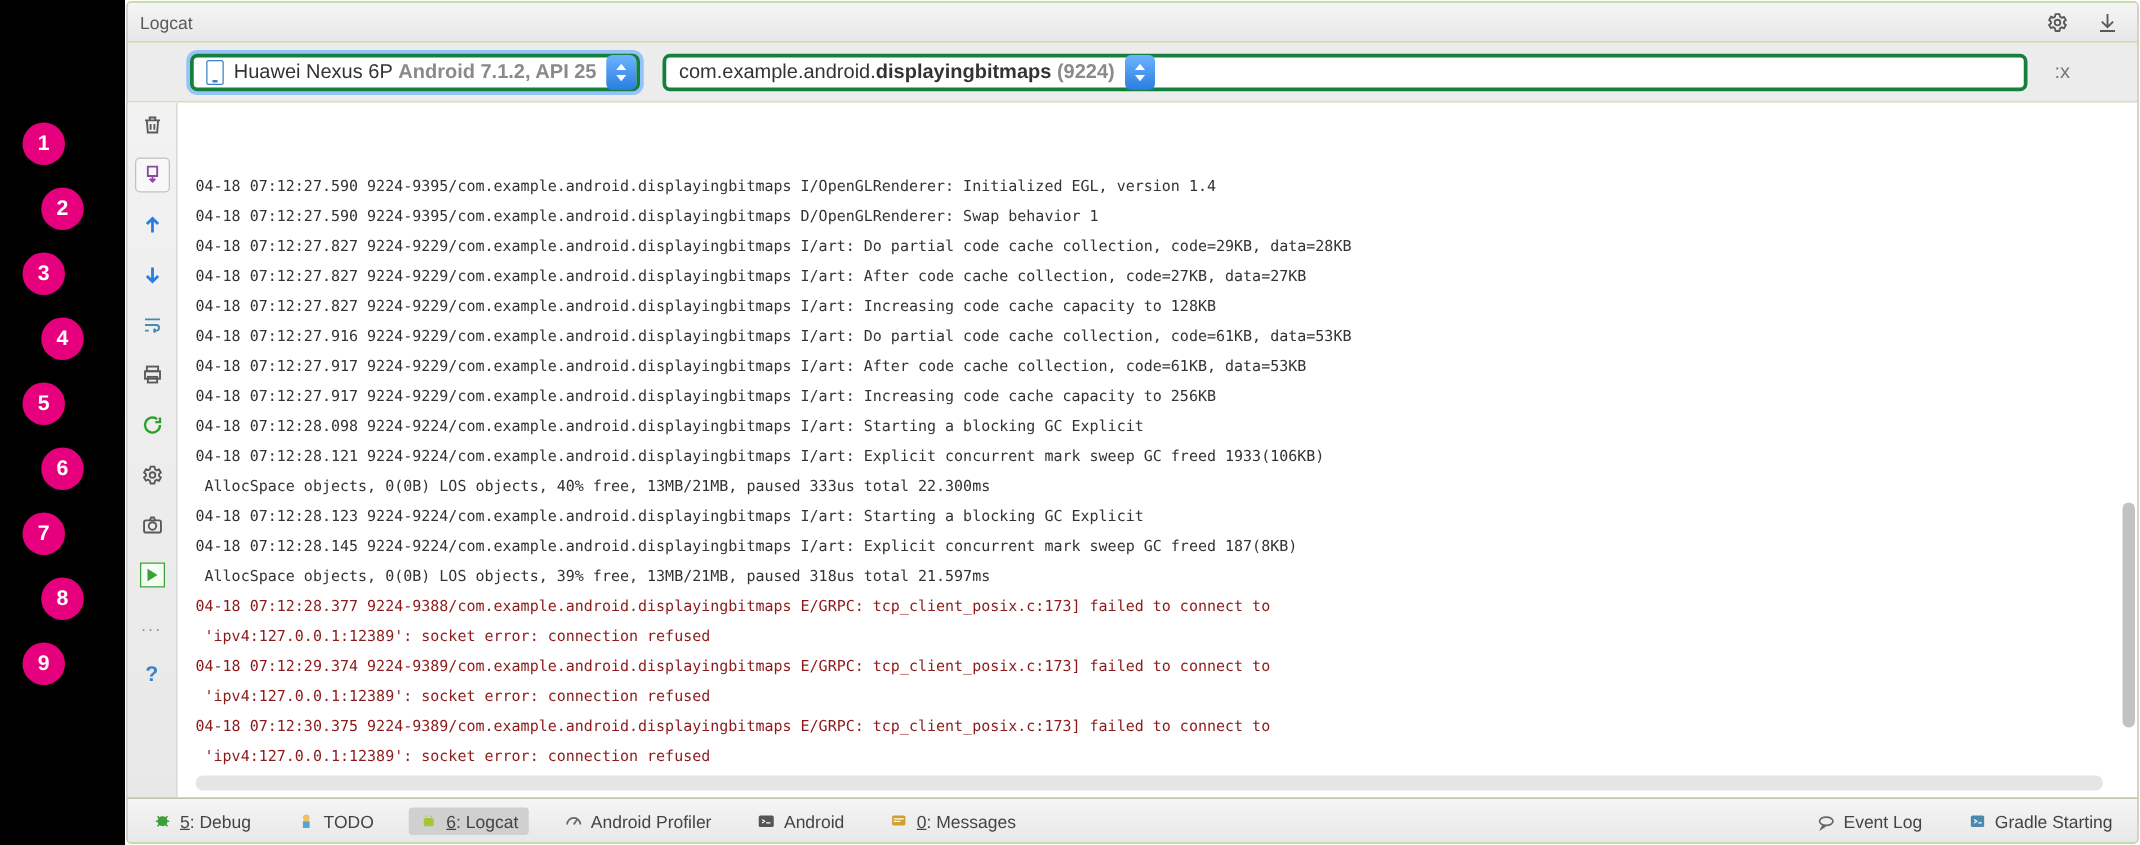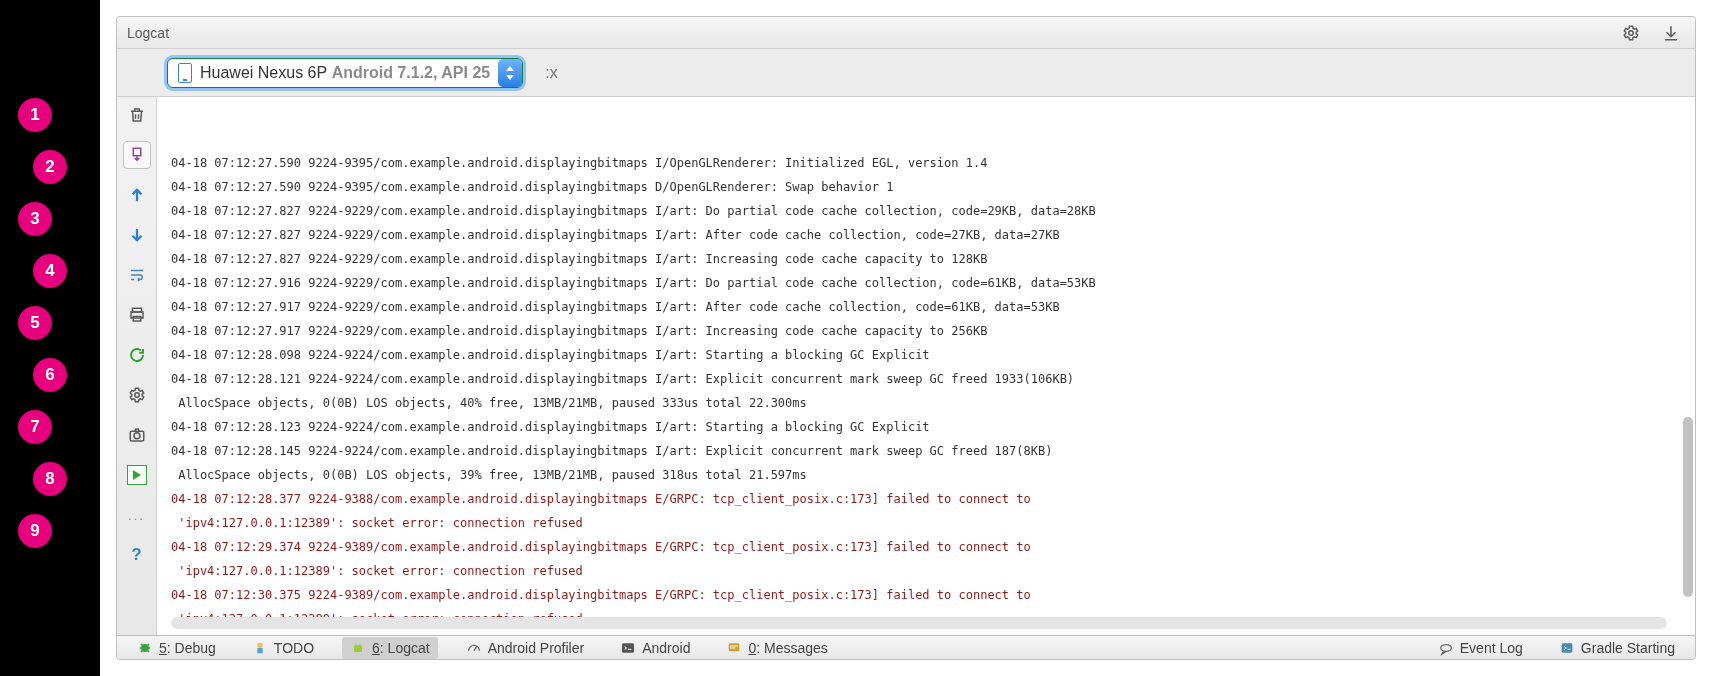--- a/index.html
+++ b/index.html
@@ -37,21 +37,21 @@
     margin-left: 0;
   }
   .callout:nth-child(odd) { margin-left: -30px; }
   .main {
     flex: 1;
     display: flex;
     flex-direction: column;
     background: #bef264;
     border: 1px solid #bfbfbf;
     border-radius: 4px;
-    margin: 16px;
+    margin: 1px;
     overflow: hidden;
   }
   .titlebar {
     display: flex;
     align-items: center;
     justify-content: space-between;
     padding: 4px 10px;
     background: linear-gradient(#f5f5f5, #e8e8e8);
     border-bottom: 1px solid #d0d0d0;
     height: 32px;
@@ -64,21 +64,21 @@
     padding: 8px 50px 8px 50px;
     background: #ececec;
     border-bottom: 1px solid #d0d0d0;
     align-items: center;
     height: 48px;
   }
   .combo {
     display: flex;
     align-items: center;
     background: #fff;
-    border: 1px solid #15803d;
+    border: 3px solid #15803d;
     border-radius: 6px;
     height: 30px;
     padding: 0 0 0 10px;
     font-size: 16px;
     color: #333;
     white-space: nowrap;
   }
   .combo .muted { color: #8a8a8a; font-weight: bold; }
   .combo .bold { font-weight: 700; color: #333; }
   .combo-arrow {
@@ -159,21 +159,21 @@
     width:10px;
     top:320px;
     height:180px;
     background:#c2c2c2;
     border-radius:5px;
   }
   .statusbar {
     display:flex;
     align-items:center;
     justify-content:space-between;
-    height:24px;
+    height:36px;
     background:linear-gradient(#f5f5f5,#e8e8e8);
     border-top:1px solid #bbb;
     padding:3px 12px;
     font-size:14px;
     color:#444;
   }
   .status-left { display:flex; gap:20px; }
   .status-right { display:flex; gap:20px; }
   .tab { display:flex; align-items:center; gap:6px; padding:3px 8px; border-radius:3px; cursor:pointer; }
   .tab.active { background:#d0d0d0; }
@@ -230,20 +230,32 @@
       <span>&nbsp;</span>
       <span class="muted">Android 7.1.2, API 25</span>
       <span class="combo-arrow">
         <svg viewBox="0 0 10 14" width="10" height="14" fill="#fff">
             <polygon points="5,0 9,5 1,5"></polygon>
             <polygon points="1,9 9,9 5,14"></polygon>
           </svg>
       </span>
     </div>
 
+    <div class="combo" style="flex:1">
+      <span>com.example.android.</span>
+        <span class="bold">displayingbitmaps</span>
+        <span>&nbsp;</span>
+        <span class="muted">(9224)</span>
+      <span class="combo-arrow">
+        <svg viewBox="0 0 10 14" width="10" height="14" fill="#fff">
+            <polygon points="5,0 9,5 1,5"></polygon>
+            <polygon points="1,9 9,9 5,14"></polygon>
+          </svg>
+      </span>
+    </div>
 
     <span class="regex">:x</span>
 
   </div>
 
   <div class="body">
     <div class="left-toolbar">
       <span class="tool-btn">
         <svg viewBox="0 0 24 24" fill="none" stroke="currentColor" stroke-width="2">
             <path d="M4 7h16M9 7V4h6v3M6 7l1 13h10l1-13M10 11v6M14 11v6"></path>

